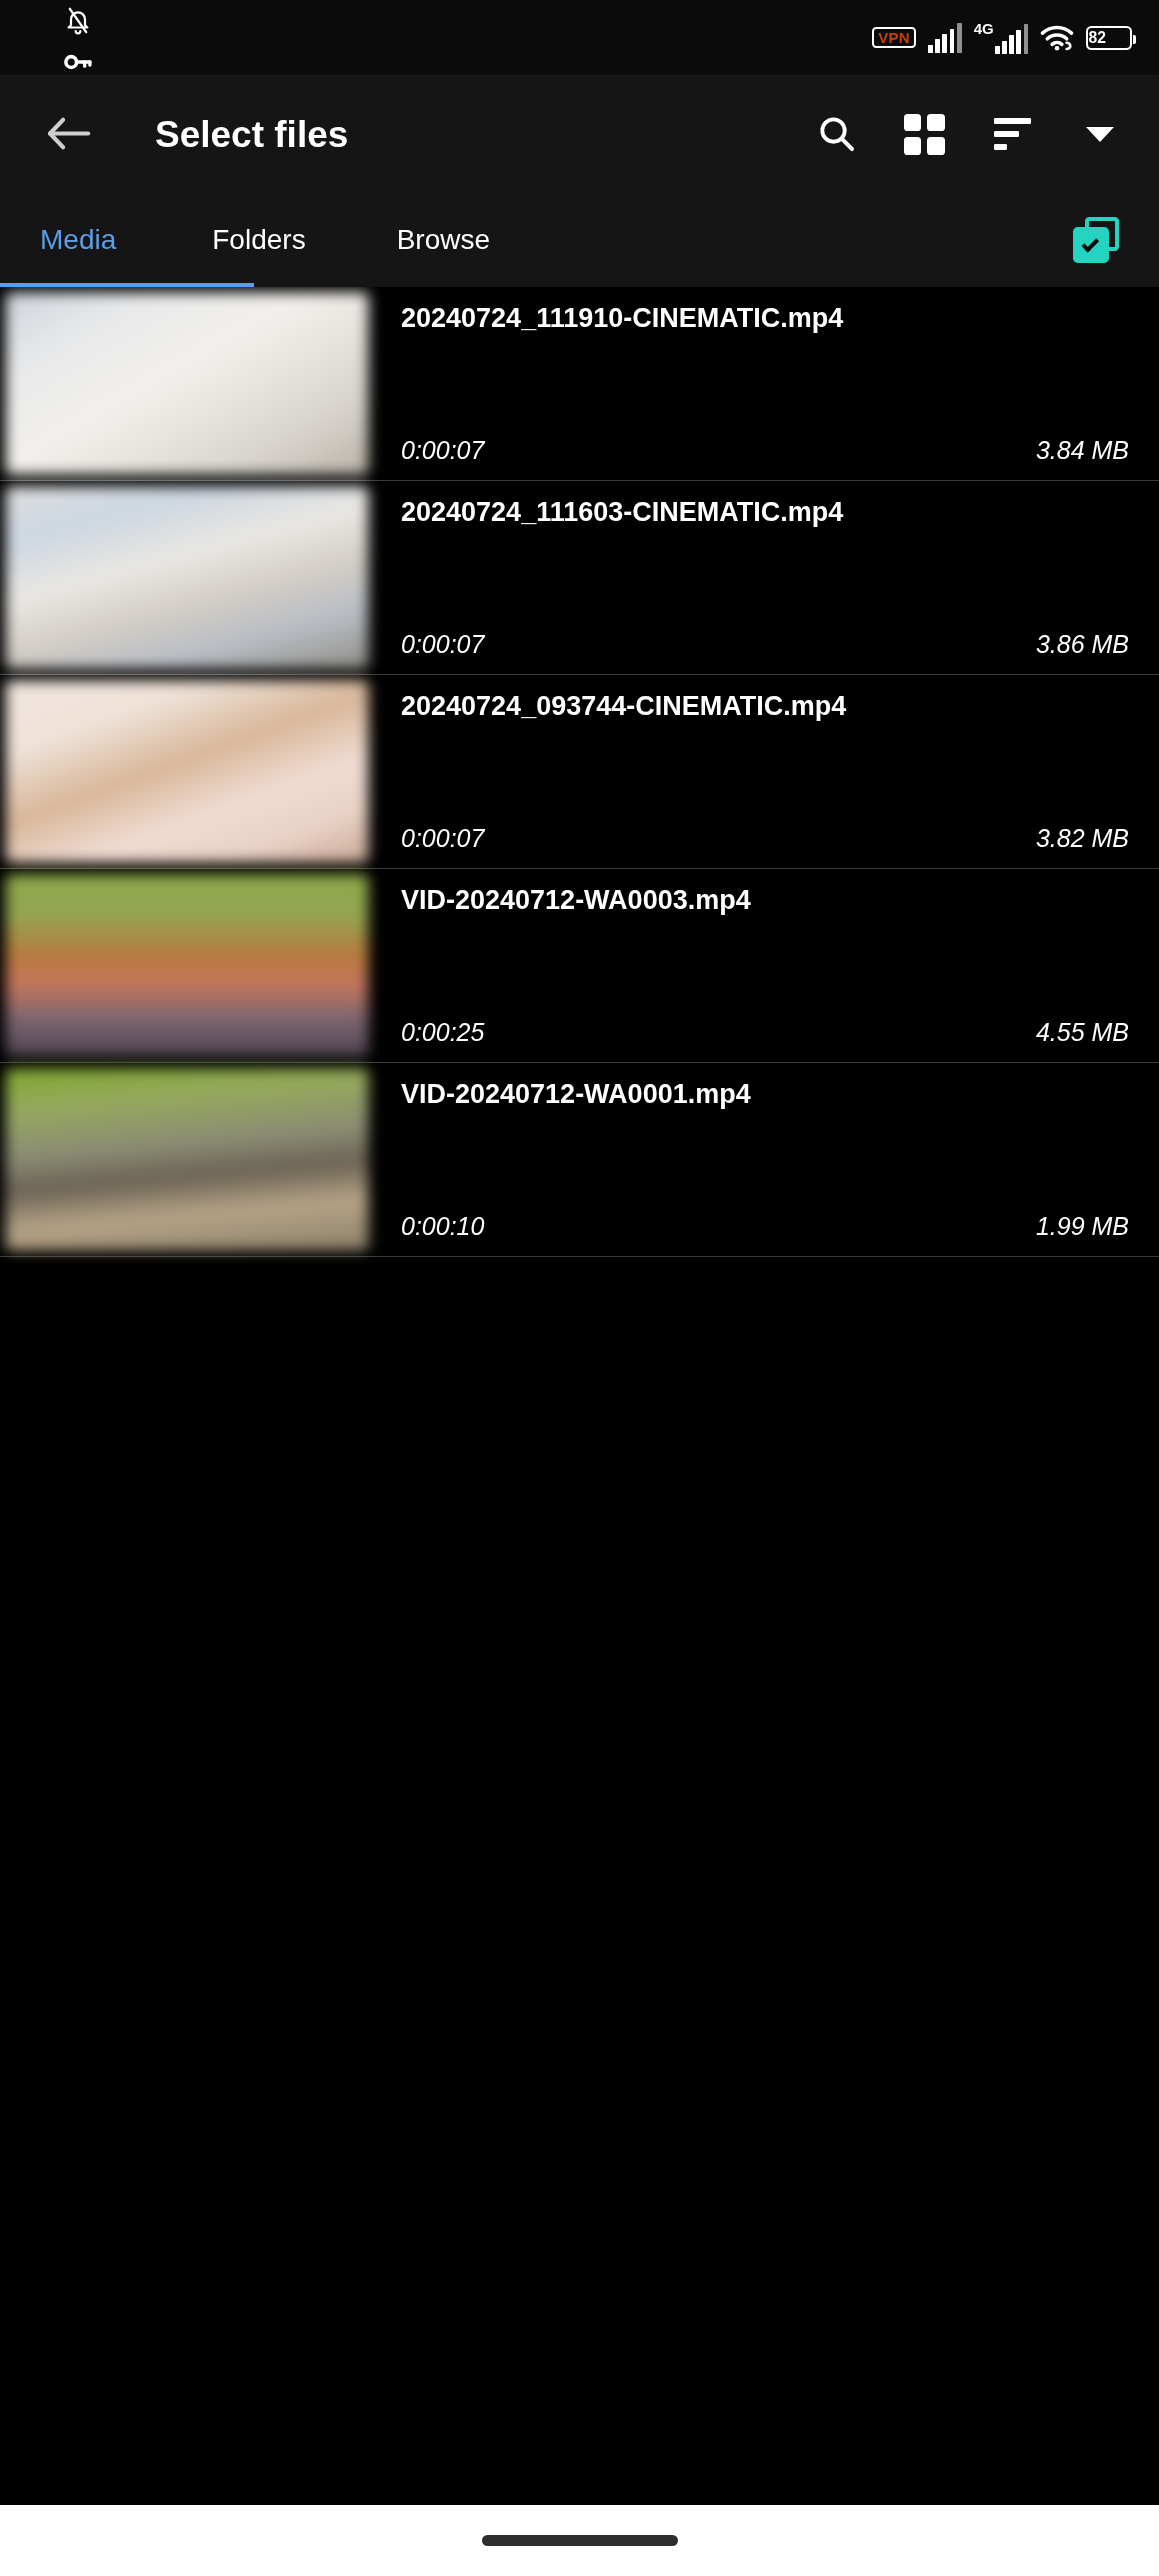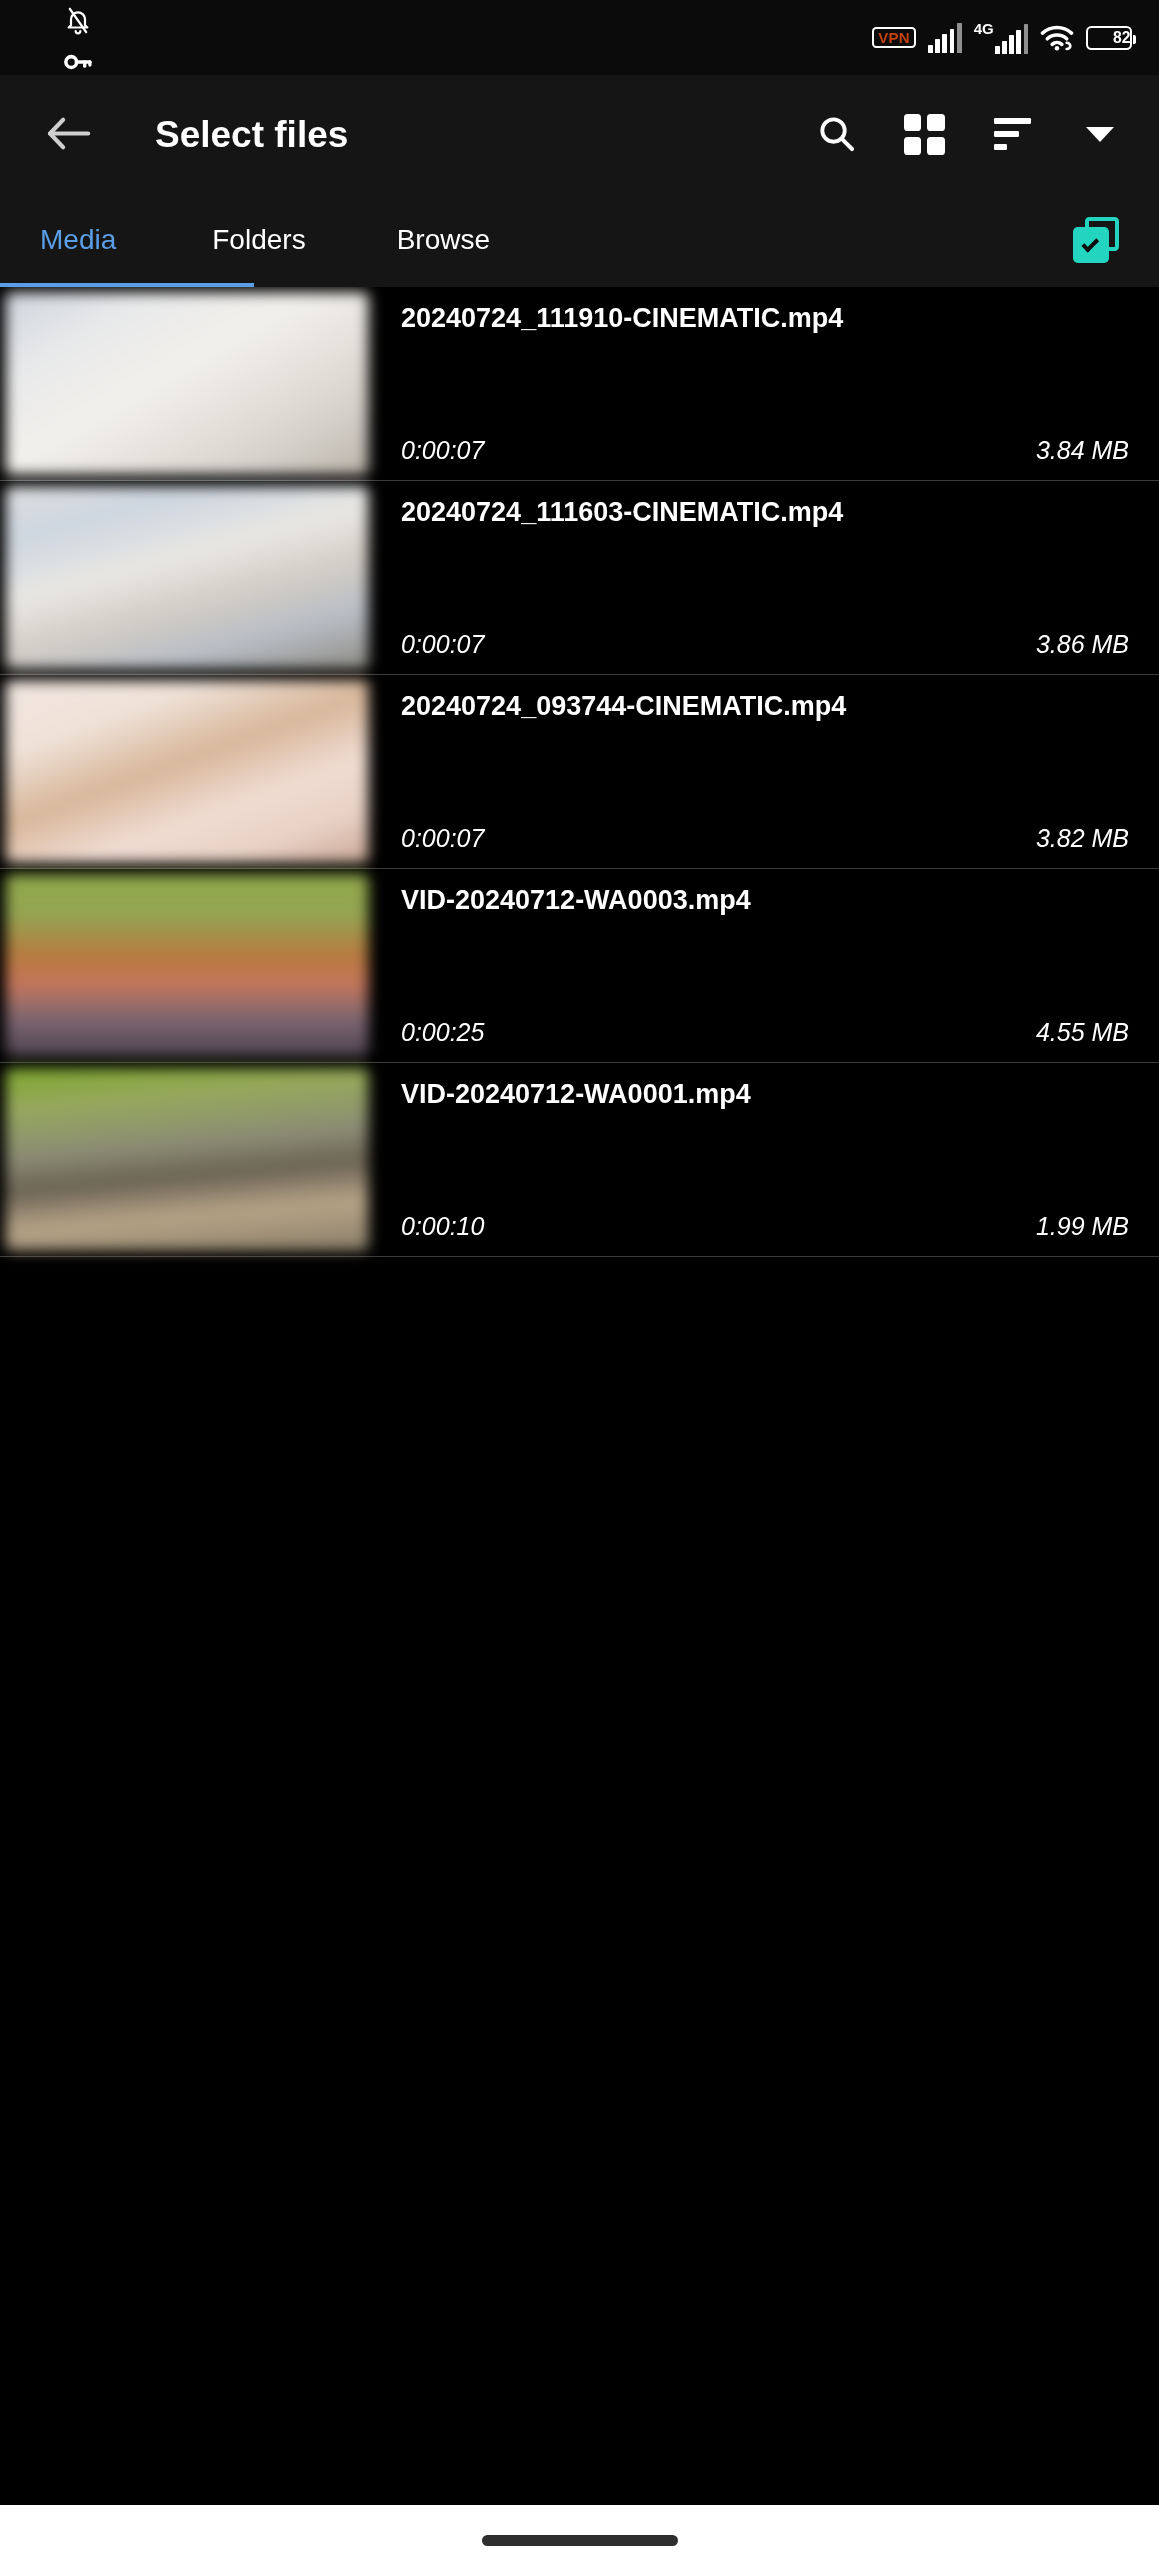--- a/index.html
+++ b/index.html
@@ -49,21 +49,21 @@
   .sig-bars i:nth-child(5){ height:30px; opacity:.55; }
   .net-label {
     color:#fff; font-size:15px; font-weight:600;
     line-height:1; margin-bottom:18px; margin-right:1.2px;
   }
   .group-4g { display:flex; align-items:flex-end; gap:0; }
   .battery {
     position:relative;
     width:46px; height:24px;
     border:2.4px solid #fff; border-radius:5.4px;
-    display:flex; align-items:center; justify-content:flex-end;
+    display:flex; align-items:center; justify-content:flex-start;
   }
   .battery::after {
     content:""; position:absolute; right:-6px; top:7.2px;
     width:3.6px; height:9.7px; background:#fff; border-radius:0 1.8px 1.8px 0;
   }
   .battery span {
     color:#fff; font-size:15.7px; font-weight:600; line-height:1;
   }
 
   

